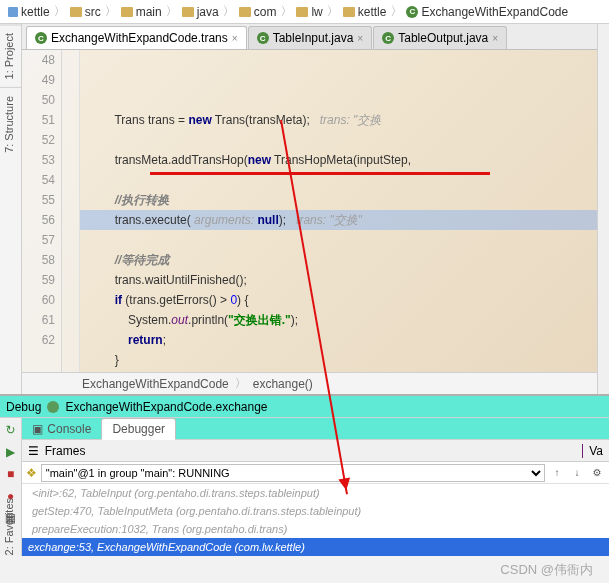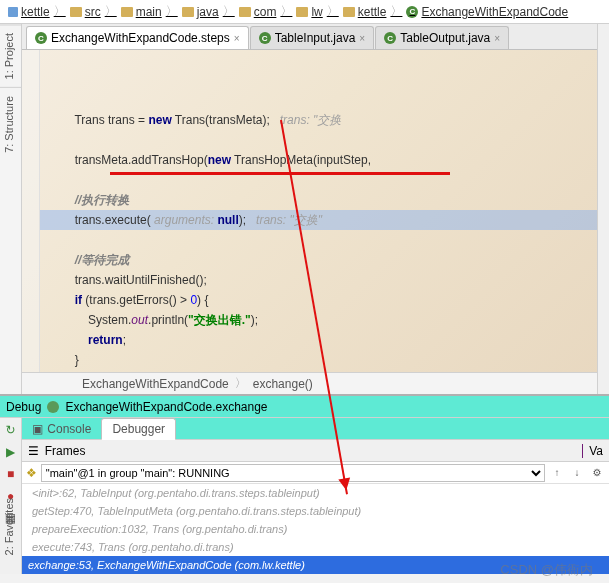--- a/index.html
+++ b/index.html
@@ -1,17 +1,17 @@
 <!DOCTYPE html>
 <html><head>
 <meta charset="utf-8">
 <style>
 * { margin: 0; padding: 0; box-sizing: border-box; font-family: "Segoe UI", Arial, sans-serif; font-size: 12px; }
 body { width: 609px; height: 583px; background: #f2f2f2; position: relative; overflow: hidden; }
-.breadcrumbs { height: 24px; background: #fff; border-bottom: 1px solid #d0d0d0; display: flex; align-items: center; padding: 0 6px; gap: 2px; text-decoration: underline; }
+.breadcrumbs { height: 24px; background: #fff; border-bottom: 1px solid #d0d0d0; display: flex; align-items: center; padding: 0 6px; gap: 2px; }
 .bc-item { display: flex; align-items: center; gap: 3px; color: #333; padding: 0 2px; }
 .bc-sep { color: #999; }
 .folder-icon { width: 12px; height: 10px; background: #d4b05a; border-radius: 1px; display: inline-block; }
 .module-icon { width: 10px; height: 10px; background: #6a9ed8; border-radius: 1px; display: inline-block; }
 .class-icon { width: 12px; height: 12px; background: #4a8a3a; border-radius: 50%; display: inline-flex; align-items: center; justify-content: center; color: #fff; font-size: 8px; font-weight: bold; }
 .main-row { display: flex; height: 370px; }
 .left-rail { width: 22px; background: #f4f4f4; border-right: 1px solid #d0d0d0; display: flex; flex-direction: column; }
 .rail-tab { writing-mode: vertical-rl; transform: rotate(180deg); padding: 8px 3px; color: #555; font-size: 11px; cursor: pointer; border-bottom: 1px solid #d0d0d0; }
 .editor-area { flex: 1; display: flex; flex-direction: column; background: #fff; }
 .file-tabs { height: 26px; background: #ececec; display: flex; align-items: flex-end; border-bottom: 1px solid #c0c0c0; padding-left: 4px; gap: 1px; }
@@ -106,36 +106,53 @@
 <div class="main-row">
   <div class="left-rail">
     <div class="rail-tab">1: Project</div>
     <div class="rail-tab">7: Structure</div>
   </div>
 
   <div class="editor-area">
     <div class="file-tabs">
       <div class="file-tab active">
           <span class="class-icon">C</span>
-          <span>ExchangeWithExpandCode.steps</span>
+          <span>ExchangeWithExpandCode.trans</span>
           <span class="close-x">×</span>
         </div>
       <div class="file-tab">
           <span class="class-icon">C</span>
           <span>TableInput.java</span>
           <span class="close-x">×</span>
         </div>
       <div class="file-tab">
           <span class="class-icon">C</span>
           <span>TableOutput.java</span>
           <span class="close-x">×</span>
         </div>
     </div>
 
     <div class="code-body">
+      <div class="gutter" id="gutter">
+          <div>48</div>
+          <div>49</div>
+          <div>50</div>
+          <div>51</div>
+          <div>52</div>
+          <div>53</div>
+          <div>54</div>
+          <div>55</div>
+          <div>56</div>
+          <div>57</div>
+          <div>58</div>
+          <div>59</div>
+          <div>60</div>
+          <div>61</div>
+          <div>62</div>
+        </div>
       <div class="marks"></div>
       <div class="code-lines" id="code-lines">
         <div class="red-underline"></div>
       <div class="code-line">        Trans trans = <span class="kw">new</span> Trans(transMeta);   <span class="hint">trans: "交换</span></div><div class="code-line">        </div><div class="code-line">        transMeta.addTransHop(<span class="kw">new</span> TransHopMeta(inputStep,</div><div class="code-line">        </div><div class="code-line">        <span class="cmt">//执行转换</span></div><div class="code-line hl-line">        trans.execute( <span class="hint">arguments:</span> <span class="kw">null</span>);   <span class="hint">trans: "交换"</span></div><div class="code-line">        </div><div class="code-line">        <span class="cmt">//等待完成</span></div><div class="code-line">        trans.waitUntilFinished();</div><div class="code-line">        <span class="kw">if</span> (trans.getErrors() &gt; <span class="num">0</span>) {</div><div class="code-line">            System.<span class="fld">out</span>.println(<span class="str">"交换出错."</span>);</div><div class="code-line">            <span class="kw">return</span>;</div><div class="code-line">        }</div><div class="code-line">        </div></div>
     </div>
 
     <div class="breadcrumb-bottom">
       <span>ExchangeWithExpandCode</span>
         <span class="bc-sep">〉</span>
         <span>exchange()</span>
@@ -180,21 +197,20 @@
           <span style="color:#c0a020">❖</span>
           <select><option>"main"@1 in group "main": RUNNING</option></select>
           <span class="arrow-btn">↑</span>
           <span class="arrow-btn">↓</span>
           <span class="arrow-btn">⚙</span>
         </div>
         <div class="frame-list" id="frame-list">
             <div class="frame-row dim">&lt;init&gt;:62, TableInput (org.pentaho.di.trans.steps.tableinput)</div>
             <div class="frame-row dim">getStep:470, TableInputMeta (org.pentaho.di.trans.steps.tableinput)</div>
             <div class="frame-row dim">prepareExecution:1032, Trans (org.pentaho.di.trans)</div>
-            <div class="frame-row dim">execute:743, Trans (org.pentaho.di.trans)</div>
             <div class="frame-row sel">exchange:53, ExchangeWithExpandCode (com.lw.kettle)</div>
           </div>
       </div>
     </div>
   </div>
 </div>
 
 <div class="fav-rail">
     <div class="fav-tab">2: Favorites</div>
   </div>

